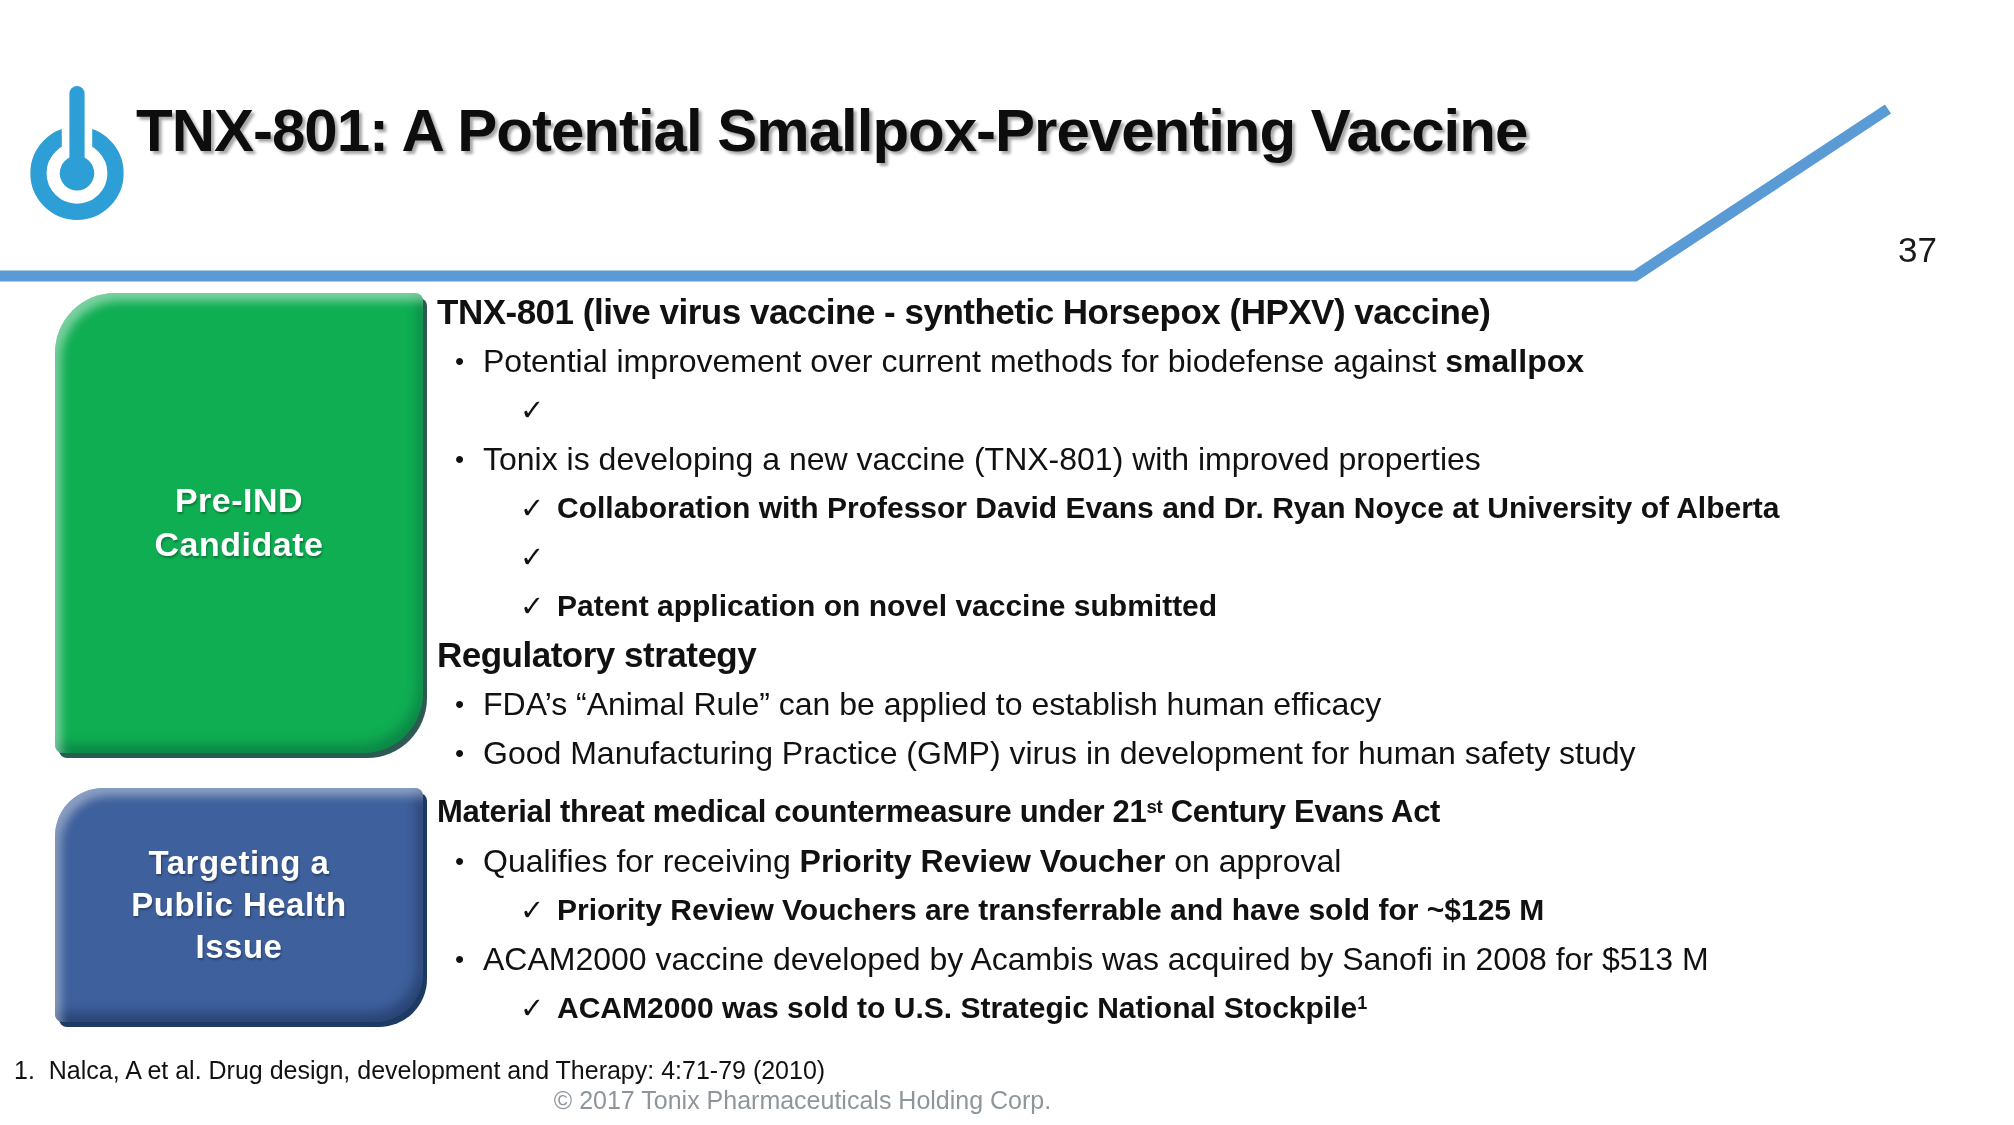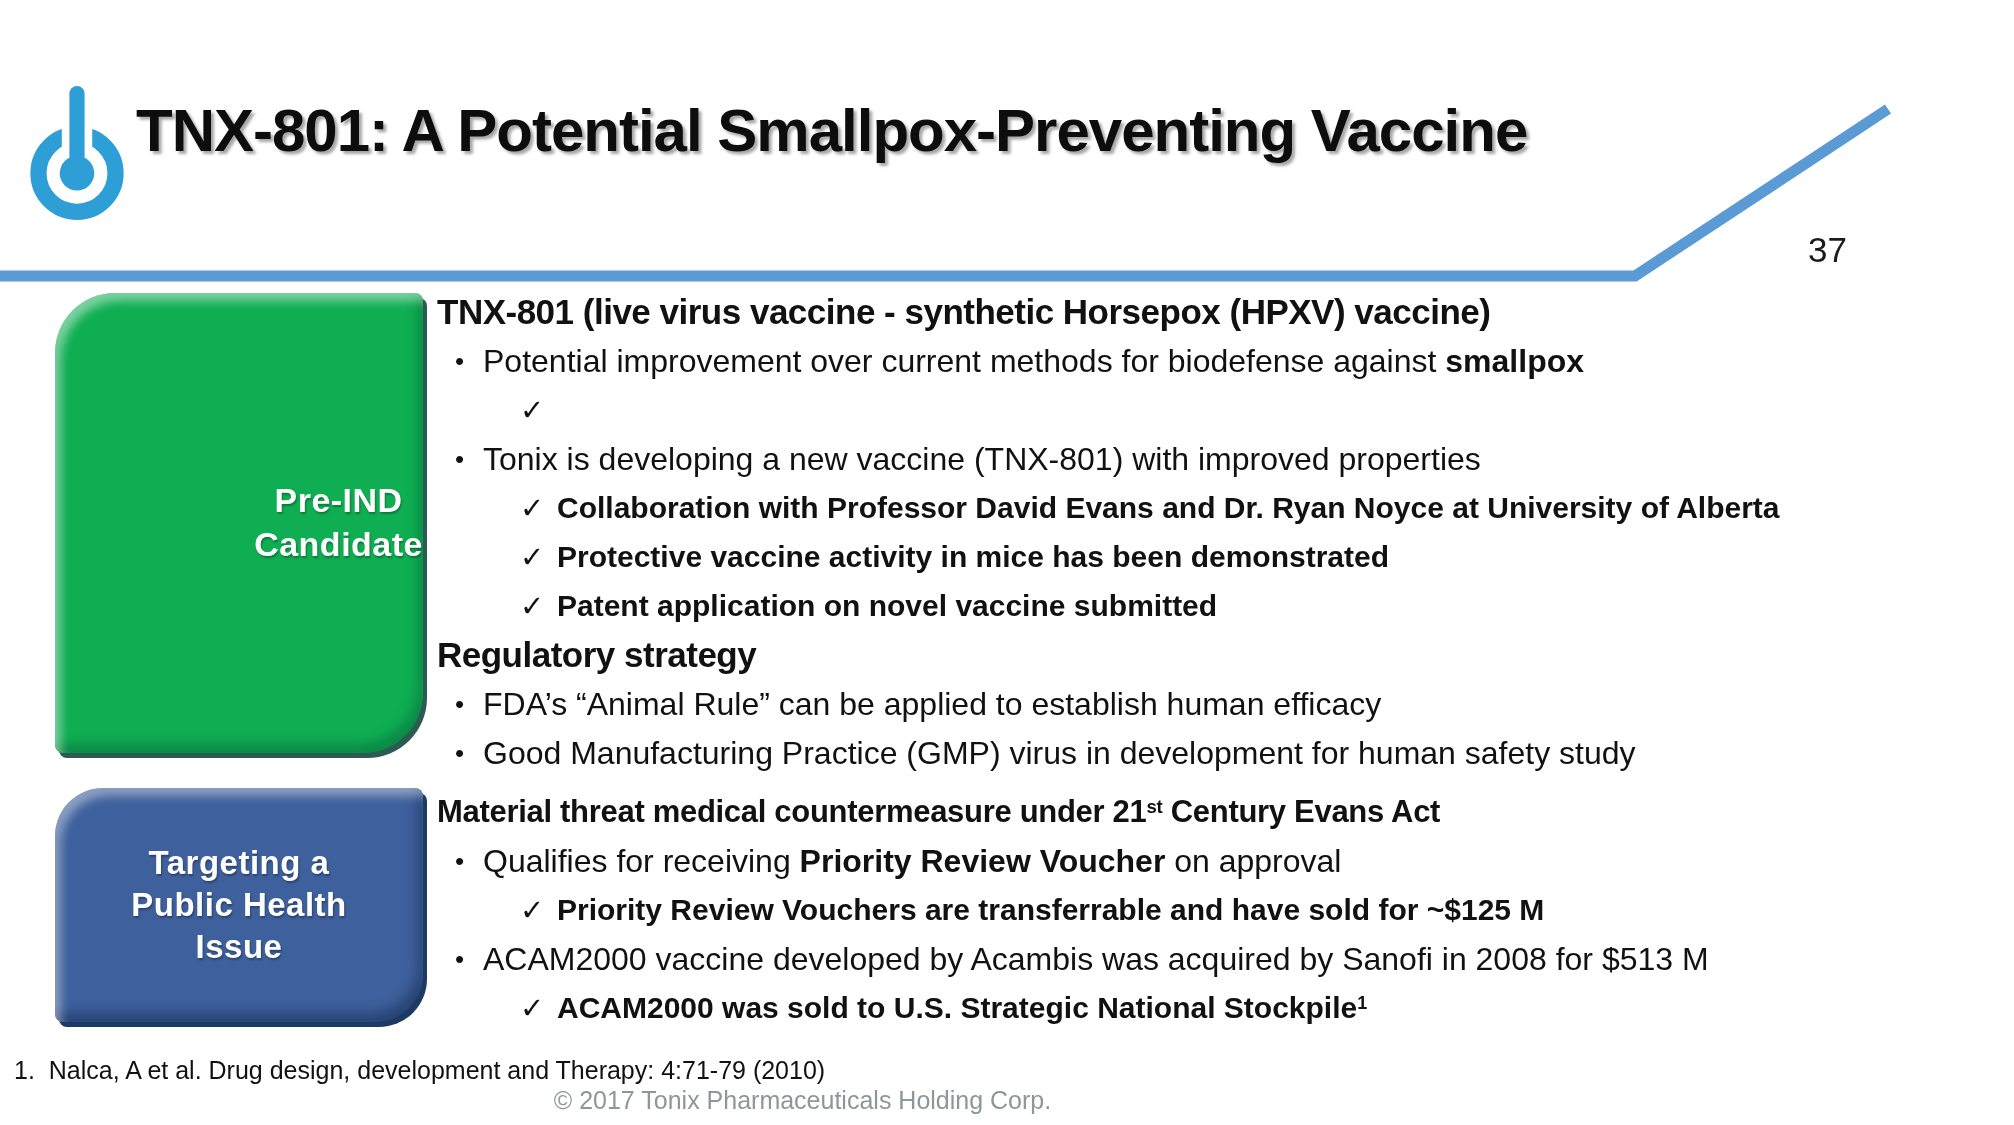--- a/index.html
+++ b/index.html
@@ -10,34 +10,33 @@
 
   
   .logo { position:absolute; left:24px; top:84px; width:106px; height:142px; }
   .title {
     position:absolute; left:136px; top:96px; margin:0;
     font-size:60px; font-weight:bold; letter-spacing:-1px; color:#0d0d0d;
     text-shadow:3px 3px 3px rgba(0,0,0,0.35); white-space:nowrap;
   }
   .accent { position:absolute; left:0; top:0; width:2014px; height:300px; pointer-events:none; }
   .accent polyline { fill:none; stroke:var(--accent-line,#5B9BD5); stroke-width:11; stroke-linejoin:miter; }
-  .pagenum { position:absolute; left:1808px; top:230px; font-size:35px; color:#1a1a1a; }
+  .pagenum { position:absolute; left:1898px; top:230px; font-size:35px; color:#1a1a1a; }
 
   
   .box {
     position:absolute; left:55px; width:368px;
     display:flex; align-items:center; justify-content:center;
   }
   .box.green {
     top:293px; height:460px; border-radius:60px 8px 60px 8px;
     background:var(--green-box,#0FAE53);
     box-shadow: inset 6px 8px 10px rgba(255,255,255,0.45),
                 inset -5px -9px 12px rgba(0,70,45,0.35),
                 4px 5px 0 var(--green-edge,#2B5B52);
-    justify-content: flex-end;
   }
   .box.blue {
     top:788px; height:234px; border-radius:48px 8px 48px 8px;
     background:var(--blue-box,#3E609C);
     box-shadow: inset 6px 8px 10px rgba(255,255,255,0.40),
                 inset -5px -9px 12px rgba(10,25,60,0.40),
                 4px 5px 0 var(--blue-edge,#1D3A63);
   }
   .boxlabel {
     white-space:pre-line; text-align:center; color:#ffffff; font-weight:bold;
@@ -106,21 +105,20 @@
       <div class="line bullet">
         <span class="marker">•</span>
         <span class="txt"><span>Tonix is developing a new vaccine (TNX-801) with improved properties</span></span>
       </div>
       <div class="line check">
         <span class="marker">✓</span>
         <span class="txt"><span class="b">Collaboration with Professor David Evans and Dr. Ryan Noyce at University of Alberta</span></span>
       </div>
       <div class="line check">
         <span class="marker">✓</span>
-        <span class="txt"><span class="b">Protective vaccine activity in mice has been demonstrated</span></span>
       </div>
       <div class="line check">
         <span class="marker">✓</span>
         <span class="txt"><span class="b">Patent application on novel vaccine submitted</span></span>
       </div>
       <div class="line heading-lg">
         <span class="txt"><span class="b">Regulatory strategy</span></span>
       </div>
       <div class="line bullet">
         <span class="marker">•</span>

